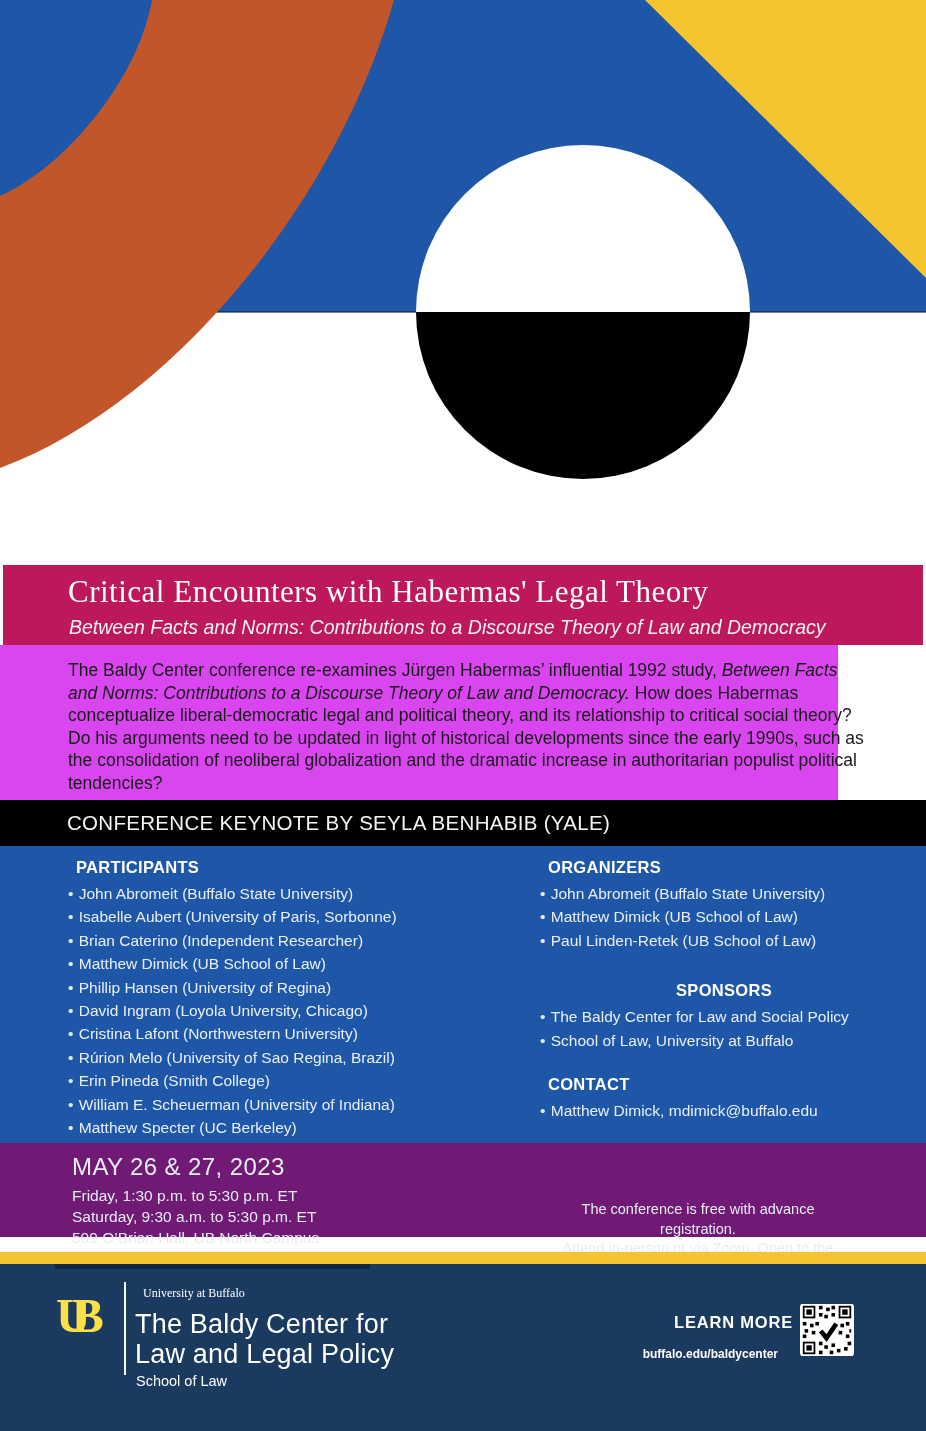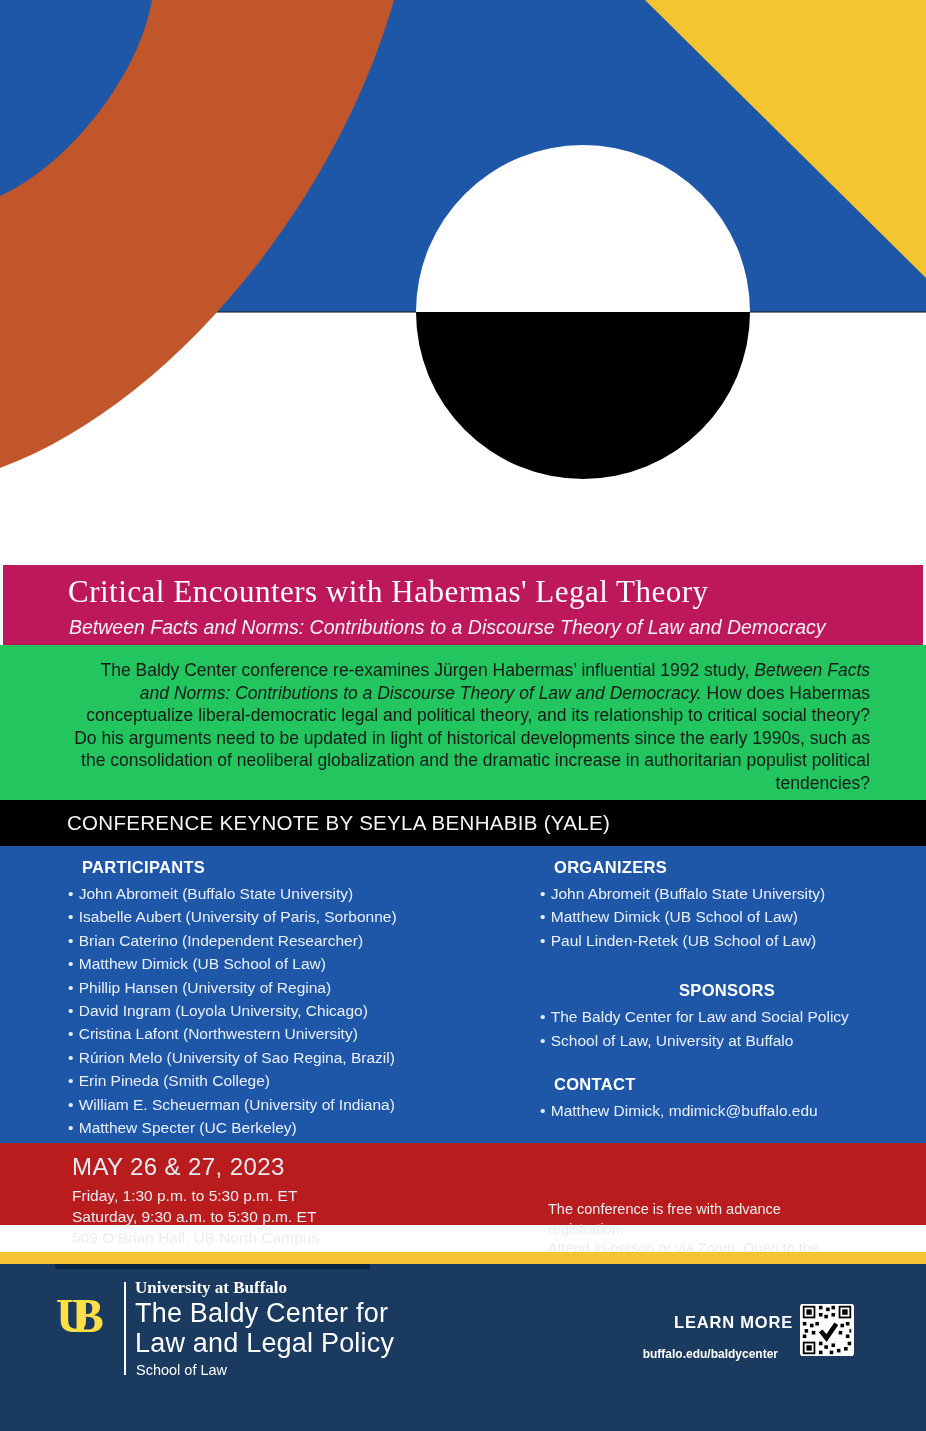--- a/index.html
+++ b/index.html
@@ -18,63 +18,63 @@
   #title-bar { left:3px; right:3px; top:565px; height:80px; background:#be185d; color:#fff; }
   #title-bar .title {
     font-family:"Liberation Serif", serif; font-size:31px; font-weight:400;
     margin:9px 0 0 65px; letter-spacing:0.5px;
   }
   #title-bar .subtitle {
     font-style:italic; font-size:19.5px; color:#f2f2f2; margin:6px 0 0 66px;
   }
 
   
-  #intro { left:0; top:645px; width:926px; height:155px; background:#22c55e;text-align:right; }
+  #intro { left:0; top:645px; width:838px; height:155px; background:#d946ef; }
   #intro p {
     margin:14px 0 0 68px; width:802px; font-size:17.5px; line-height:22.6px; color:#1a1a1a;
   }
   #intro .italic { font-style:italic; }
 
   
   #keynote-bar { left:0; top:800px; width:926px; height:60px; background:#000; color:#f5f5f5; }
   #keynote-bar .kn { margin:11px 0 0 67px; font-size:20.5px; letter-spacing:0.3px; }
 
   
   #main-blue { left:0; top:846px; width:926px; height:297px; background:#1f57a8; color:#e9effa; }
   .col-left  { position:absolute; left:68px;  top:12px; width:430px; }
   .col-right { position:absolute; left:540px; top:12px; width:360px; }
-  .sec-heading { font-weight:bold; font-size:16.5px; color:#ffffff; letter-spacing:0.3px; margin:0 0 5px 14px; }
+  .sec-heading { font-weight:bold; font-size:16.5px; color:#ffffff; letter-spacing:0.3px; margin:0 0 5px 8px; }
   ul.plain { list-style:none; margin:0; padding:0; font-size:15.5px; line-height:23.4px; }
   ul.plain li .bullet { margin-right:1px; }
   .mt-sponsors { margin-top:29px;text-align:center; }
   .mt-contact  { margin-top:23px; }
 
   
-  #date-band { left:0; top:1143px; width:926px; height:82px; background:#b91c1c; color:#e8edf5; }
+  #date-band { left:0; top:1143px; width:926px; height:94px; background:#701a75; color:#e8edf5; }
   #date-band .date { font-size:24px; margin:10px 0 4px 72px; letter-spacing:0.4px; }
   #date-band .detail { margin-left:72px; font-size:15.5px; line-height:21px; }
   #date-band .note {
     position:absolute; right:78px; top:57px; width:300px;
-    text-align:left; font-size:14.5px; line-height:19.5px;
+    text-align:center; font-size:14.5px; line-height:19.5px;
   }
 
   
   #yellow-strip { left:0; top:1252px; width:926px; height:12px; background:#f6c433; }
 
   
   #footer { left:0; top:1264px; width:926px; height:167px; background:#1b3a5f; color:#fff; }
   #footer .accent { position:absolute; left:55px; top:0; width:315px; height:5px; background:#0d2643; }
   .ub-mark {
     position:absolute; left:56px; top:30px;
     font-family:"Liberation Serif", serif; font-weight:bold; font-size:48px; line-height:44px; color:#fde047;
   }
   .ub-mark .ub-b { margin-left:-19px; }
   #footer .vbar { position:absolute; left:124px; top:18px; width:2px; height:93px; background:#ffffff; }
   .logo-text { position:absolute; left:135px; top:14px; }
-  .logo-text .university { font-family:"Liberation Serif", serif; font-weight:bold; font-size:17px; margin:0; }
+  .logo-text .university { font-family:"Liberation Serif", serif; font-weight:normal; font-size:12px; margin:8px; }
   .logo-text .center-line { font-size:27px; line-height:30px; margin:0; font-weight:normal; letter-spacing:0.2px; }
   .logo-text .school { font-size:14.5px; margin:4px 0 0 1px; }
   .learn-more { position:absolute; right:133px; top:49px; text-align:right; font-weight:bold; }
   .learn-more .lm1 { font-size:16.5px; letter-spacing:0.8px; margin:0 0 4px 0; }
   .learn-more .lm2 { font-size:12px; margin:15px; }
   .qr { position:absolute; left:800px; top:40px; width:54px; height:52px; background:#fff; border-radius:3px; }
   .qr svg { display:block; width:100%; height:100%; }
 </style>
 </head>
 <body>

